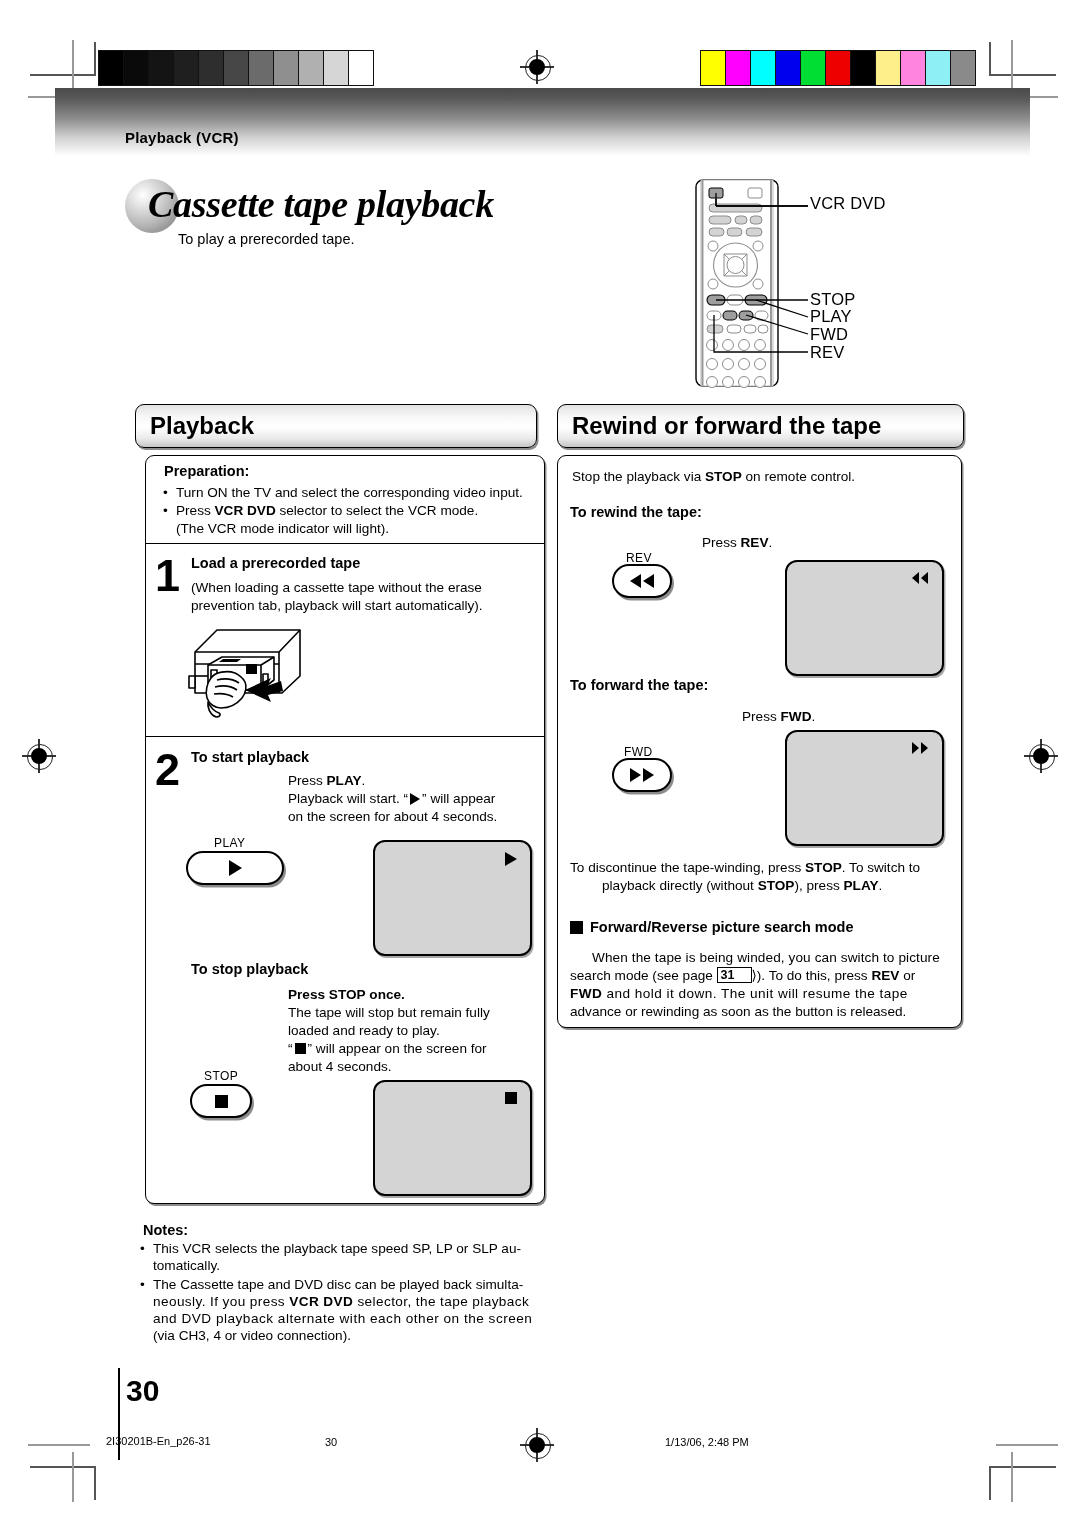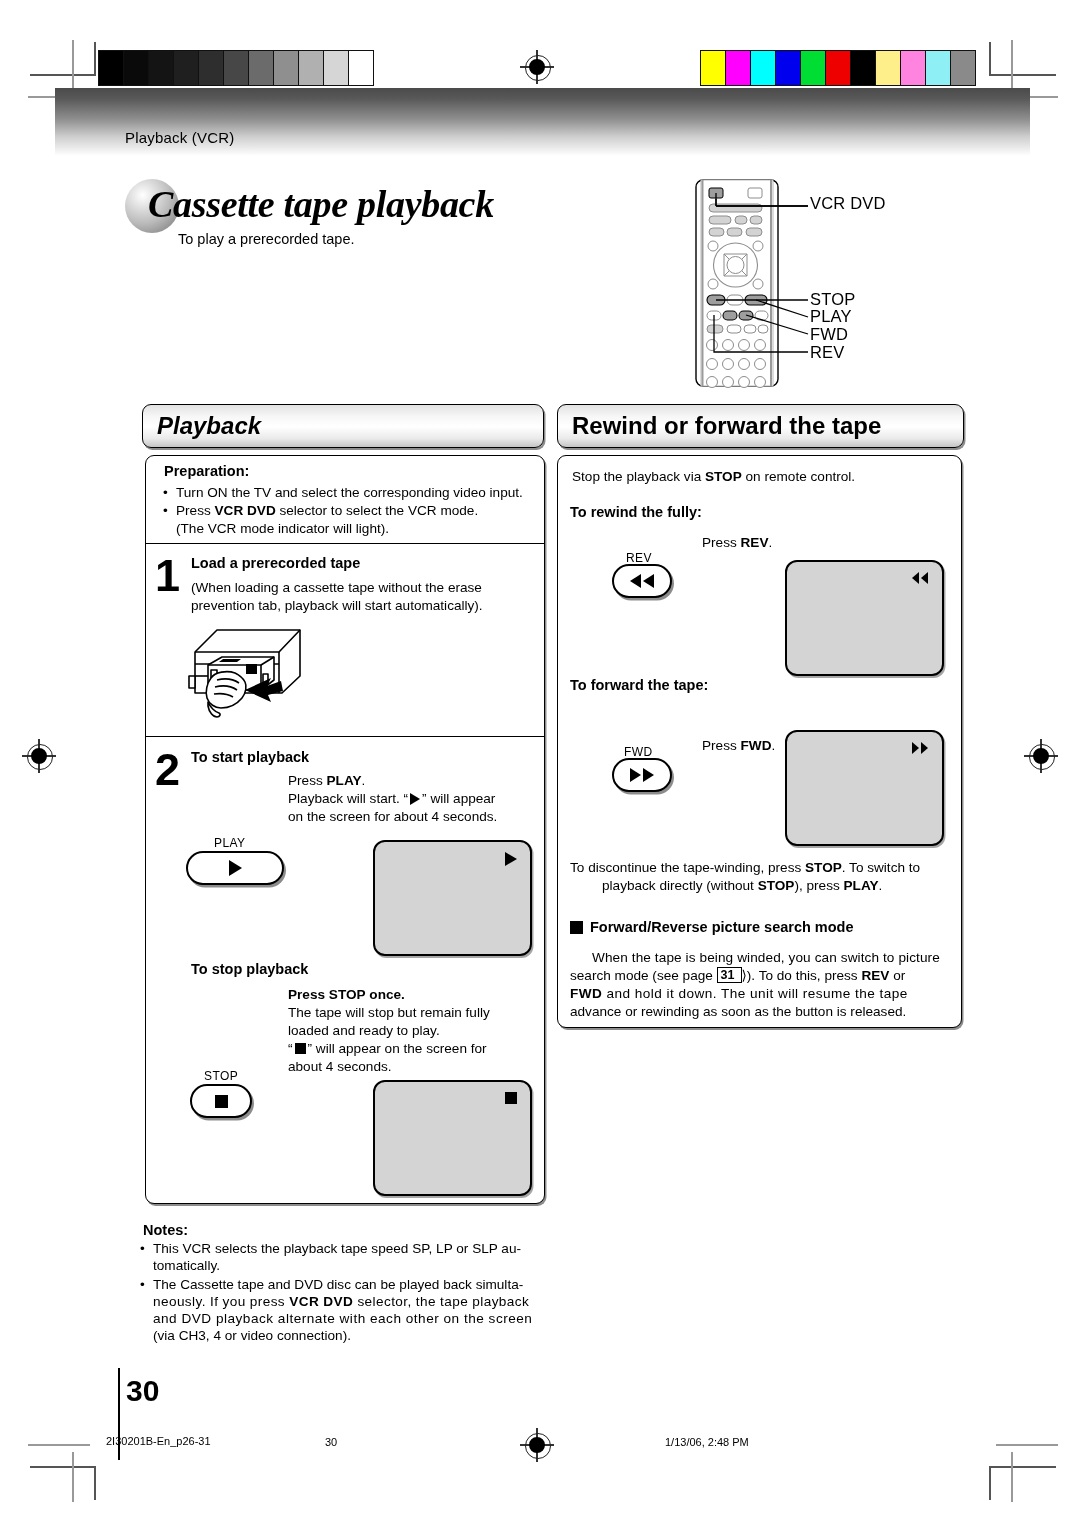--- a/index.html
+++ b/index.html
@@ -18,42 +18,42 @@
   .grayscale-bar{position:absolute;display:flex;border:1px solid #111;}
   .grayscale-bar div{width:24px;height:34px;border-right:1px solid #111;}
   .grayscale-bar div:last-child{border-right:none;}
   .color-bar{position:absolute;display:flex;border:1px solid #111;}
   .color-bar div{width:24px;height:34px;border-right:1px solid #111;}
   .color-bar div:last-child{border-right:none;}
 
   
   .header-band{position:absolute;left:55px;top:88px;width:975px;height:68px;
     background:linear-gradient(to bottom,#4a4a4a 0%,#595959 16%,#8f8f8f 46%,#cfcfcf 72%,#ffffff 100%);}
-  .header-title{position:absolute;left:125px;top:129px;font-size:15px;font-weight:normal;letter-spacing:.2px;}
+  .header-title{position:absolute;left:125px;top:129px;font-size:15px;font-weight:bold;letter-spacing:.2px;}
 
   
   .title-ball{position:absolute;left:125px;top:179px;width:54px;height:54px;border-radius:50%;
     background:radial-gradient(circle at 33% 30%, #ffffff 0%, #e3e3e3 22%, #b9b9b9 55%, #8e8e8e 82%, #c9c9c9 100%);}
   .page-title{position:absolute;left:148px;top:182px;font-family:"Liberation Serif",serif;
     font-style:italic;font-weight:bold;font-size:38px;letter-spacing:-.3px;}
   .page-subtitle{position:absolute;left:178px;top:231px;font-size:14.5px;}
 
   
   .remote-wrap{position:absolute;left:690px;top:178px;width:310px;height:210px;}
   .remote-labels span{position:absolute;font-size:16.5px;letter-spacing:.2px;}
 
   
   .sec-head{position:absolute;height:42px;border:1.6px solid #000;border-radius:9px;
     background:linear-gradient(to bottom,#e2e2e2 0%,#f7f7f7 28%,#ffffff 52%,#eaeaea 80%,#c4c4c4 100%);
     box-shadow:1.5px 2px 0 rgba(0,0,0,.45);}
   .sec-head span{position:absolute;left:14px;top:7px;font-size:24px;font-weight:bold;}
   .sec-body{position:absolute;border:1.6px solid #000;border-radius:9px;background:#fff;
     box-shadow:1.5px 2px 0 rgba(0,0,0,.45);box-sizing:border-box;}
 
-  .lcol-head{left:142px;top:404px;width:400px;font-style:italic;}
+  .lcol-head{left:135px;top:404px;width:400px;}
   .lcol-body{left:145px;top:455px;width:400px;height:749px;}
   .rcol-head{left:557px;top:404px;width:405px;}
   .rcol-body{left:557px;top:455px;width:405px;height:573px;}
 
   .hr-line{position:absolute;background:#000;height:1.4px;}
 
   
   .txt{position:absolute;font-size:13.6px;line-height:17.5px;}
   .hd{font-weight:bold;font-size:14.5px;}
   .bullet{position:absolute;font-size:13.6px;line-height:17.5px;}
@@ -74,21 +74,21 @@
   .tv-icon{position:absolute;right:13px;top:10px;}
 
   
   .tri-r{width:0;height:0;border-left:13px solid #000;border-top:8px solid transparent;border-bottom:8px solid transparent;}
   .sq{width:13px;height:13px;background:#000;}
   .pagenum-rule{position:absolute;left:118px;top:1368px;width:2.2px;height:92px;background:#000;}
   .pagenum{position:absolute;left:126px;top:1374px;font-size:30px;font-weight:bold;}
 
   .foot{position:absolute;font-size:11px;}
 
-  .pgref{display:inline-block;border:1.4px solid #000;padding:0 6px 0 3px;font-weight:bold;
+  .pgref{display:inline-block;border:1.4px solid #000;padding:0 16px 0 3px;font-weight:bold;
          font-size:12.5px;line-height:14px;position:relative;top:-1px;}
 </style>
 </head>
 <body>
 
 <div class="crop" style="left:30px;top:74px;width:66px;height:1.6px;"></div>
 <div class="crop" style="left:94px;top:42px;width:1.6px;height:34px;"></div>
 <div class="crop" style="left:28px;top:96px;width:62px;height:2.2px;background:#999;"></div>
 <div class="crop" style="left:72px;top:40px;width:2.2px;height:50px;background:#999;"></div>
 
@@ -358,40 +358,40 @@
 
 <div class="sec-head rcol-head">
   <span>Rewind or forward the tape</span>
 </div>
 <div class="sec-body rcol-body"></div>
 
 <div class="txt" style="left:572px;top:468px;">
   <span>Stop the playback via </span><b>STOP</b><span> on remote control.</span>
 </div>
 
-<div class="txt hd" style="left:570px;top:504px;">To rewind the fully:</div>
+<div class="txt hd" style="left:570px;top:504px;">To rewind the tape:</div>
 <div class="txt" style="left:702px;top:534px;">
   <span>Press </span><b>REV</b><span>.</span>
 </div>
 <div class="btn-cap" style="left:626px;top:551px;">REV</div>
 <div class="btn-pill" style="left:612px;top:564px;width:56px;height:30px;">
   <svg width="26" height="14" viewBox="0 0 26 14">
     <path d="M12 0 L12 14 L1 7 Z" fill="#000"></path>
     <path d="M25 0 L25 14 L14 7 Z" fill="#000"></path>
   </svg>
 </div>
 <div class="tv" style="left:785px;top:560px;width:155px;height:112px;">
   <svg class="tv-icon" width="18" height="12" viewBox="0 0 18 12">
     <path d="M8 0 L8 12 L1 6 Z" fill="#000"></path>
     <path d="M17 0 L17 12 L10 6 Z" fill="#000"></path>
   </svg>
 </div>
 
 <div class="txt hd" style="left:570px;top:677px;text-align:right;">To forward the tape:</div>
-<div class="txt" style="left:702px;top:708px;margin-top:29px;">
+<div class="txt" style="left:742px;top:708px;">
   <span>Press </span><b>FWD</b><span>.</span>
 </div>
 <div class="btn-cap" style="left:624px;top:745px;">FWD</div>
 <div class="btn-pill" style="left:612px;top:758px;width:56px;height:30px;">
   <svg width="26" height="14" viewBox="0 0 26 14">
     <path d="M1 0 L1 14 L12 7 Z" fill="#000"></path>
     <path d="M14 0 L14 14 L25 7 Z" fill="#000"></path>
   </svg>
 </div>
 <div class="tv" style="left:785px;top:730px;width:155px;height:112px;">

